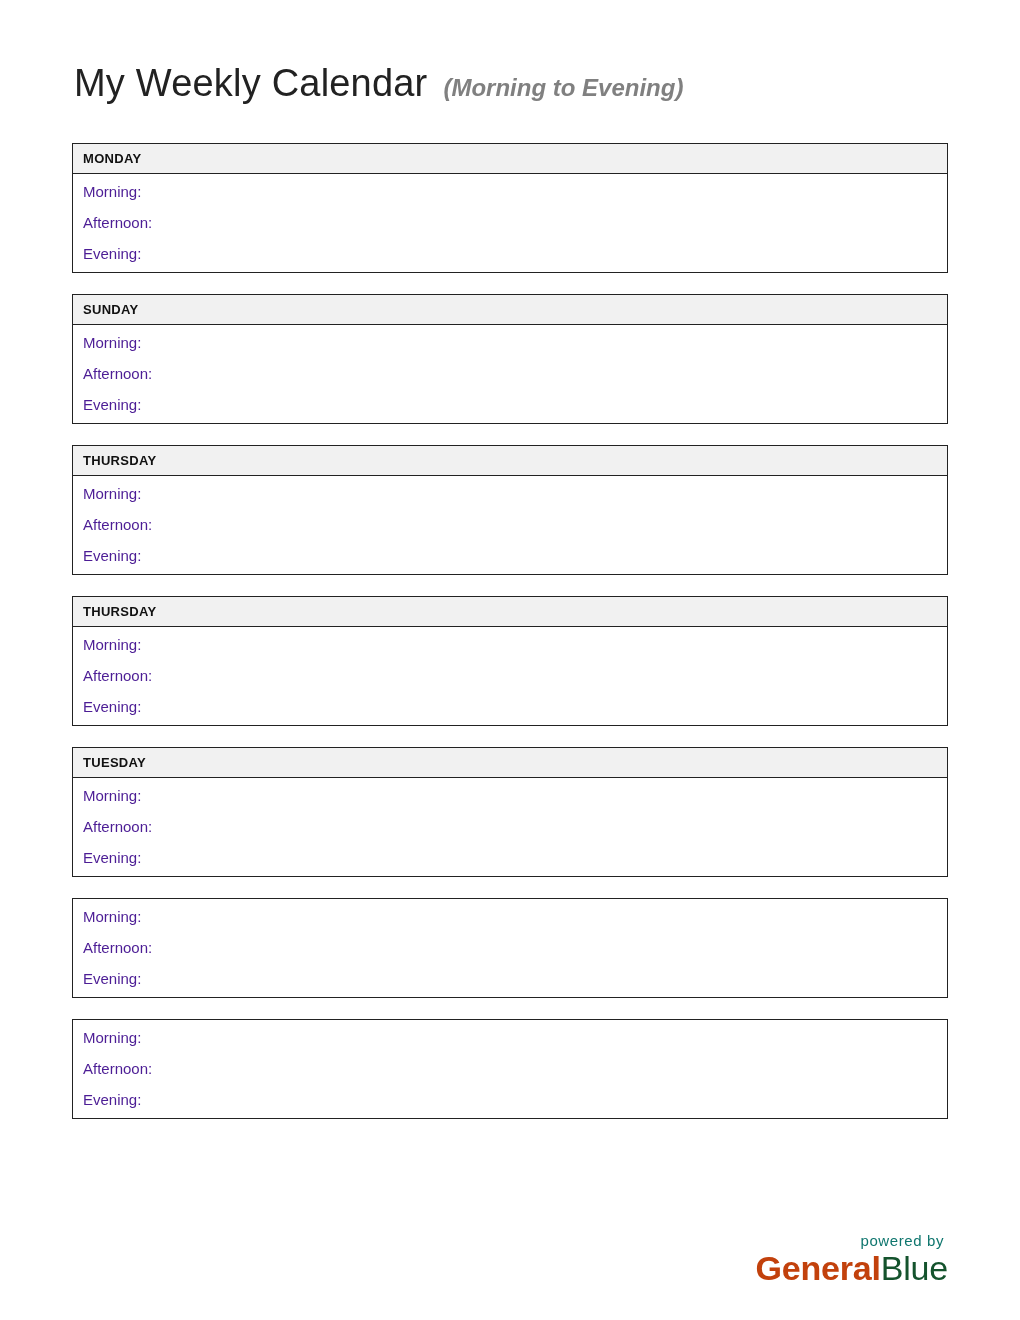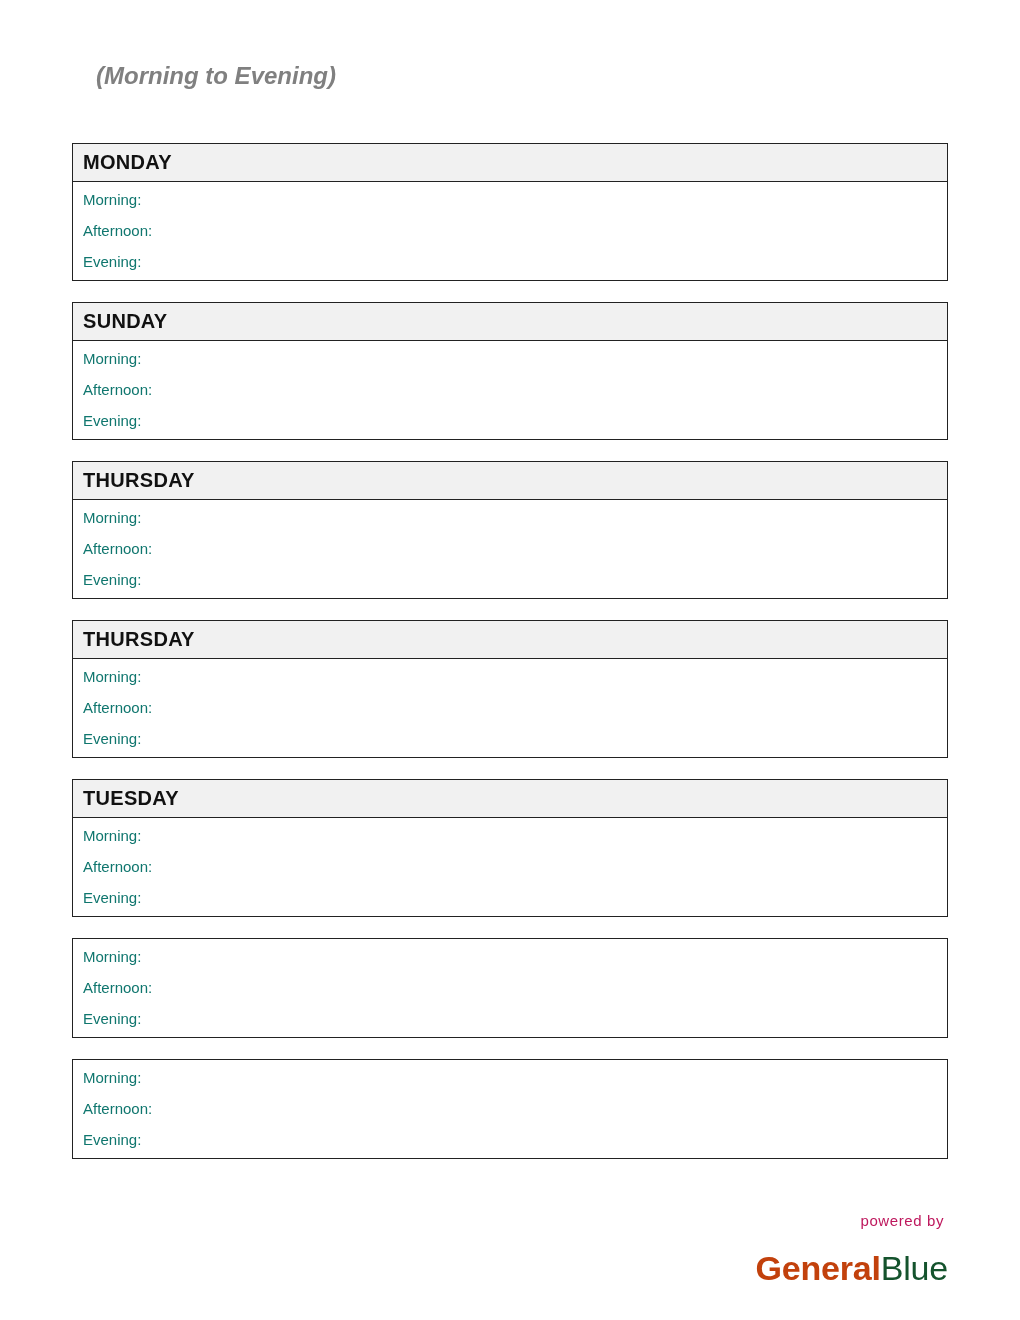--- a/index.html
+++ b/index.html
@@ -33,86 +33,87 @@
     font-size: 38px;
     font-weight: normal;
     color: #222222;
     letter-spacing: 0.2px;
   }
   .title-sub {
     font-size: 24px;
     font-style: italic;
     font-weight: bold;
     color: #808080;
-    margin-left: 22px;
+    margin-left: 16px;
   }
   .days {
     position: absolute;
     left: 72px;
     top: 143px;
     width: 876px;
   }
   .day-block {
     border: 1px solid #222222;
     box-sizing: border-box;
     margin-bottom: 21px;
     background: #ffffff;
   }
   .day-header {
     background: #f1f1f1;
     border-bottom: 1px solid #222222;
-    font-size: 20px;
+    font-size: 13px;
     font-weight: bold;
     color: #111111;
     padding: 7px 0 7px 10px;
     letter-spacing: 0.3px;
   }
   .slot-row {
     font-size: 15px;
-    color: #0f766e;
+    color: #4c1d95;
     padding: 5px 0 5px 10px;
     line-height: 21px;
   }
   .slot-row.first {
     padding-top: 7px;
   }
   .slot-row.last {
     padding-bottom: 8px;
   }
   .footer {
     position: absolute;
     right: 72px;
     bottom: 32px;
     text-align: right;
   }
   .powered-by {
     font-size: 15px;
-    color: #be185d;
+    color: #0f766e;
     letter-spacing: 0.6px;
-    margin-bottom: 20px;
+    margin-bottom: 0;
     margin-right: 4px;
   }
   .brand {
     font-size: 34px;
     letter-spacing: -0.2px;
   }
   .brand-general {
     color: #c2410c;
     font-weight: bold;
   }
   .brand-blue {
     color: #14532d;
   }
 </style>
 </head>
 <body>
 
 <div class="page">
 
   <div class="title-row">
+    <span class="title-main">My Weekly Calendar</span>
     <span class="title-sub">(Morning to Evening)</span>
   </div>
 
   <div class="days">
 
     <div class="day-block">
       <div class="day-header">MONDAY</div>
       <div class="slot-row first">Morning:</div>
       <div class="slot-row">Afternoon:</div>
       <div class="slot-row last">Evening:</div>

